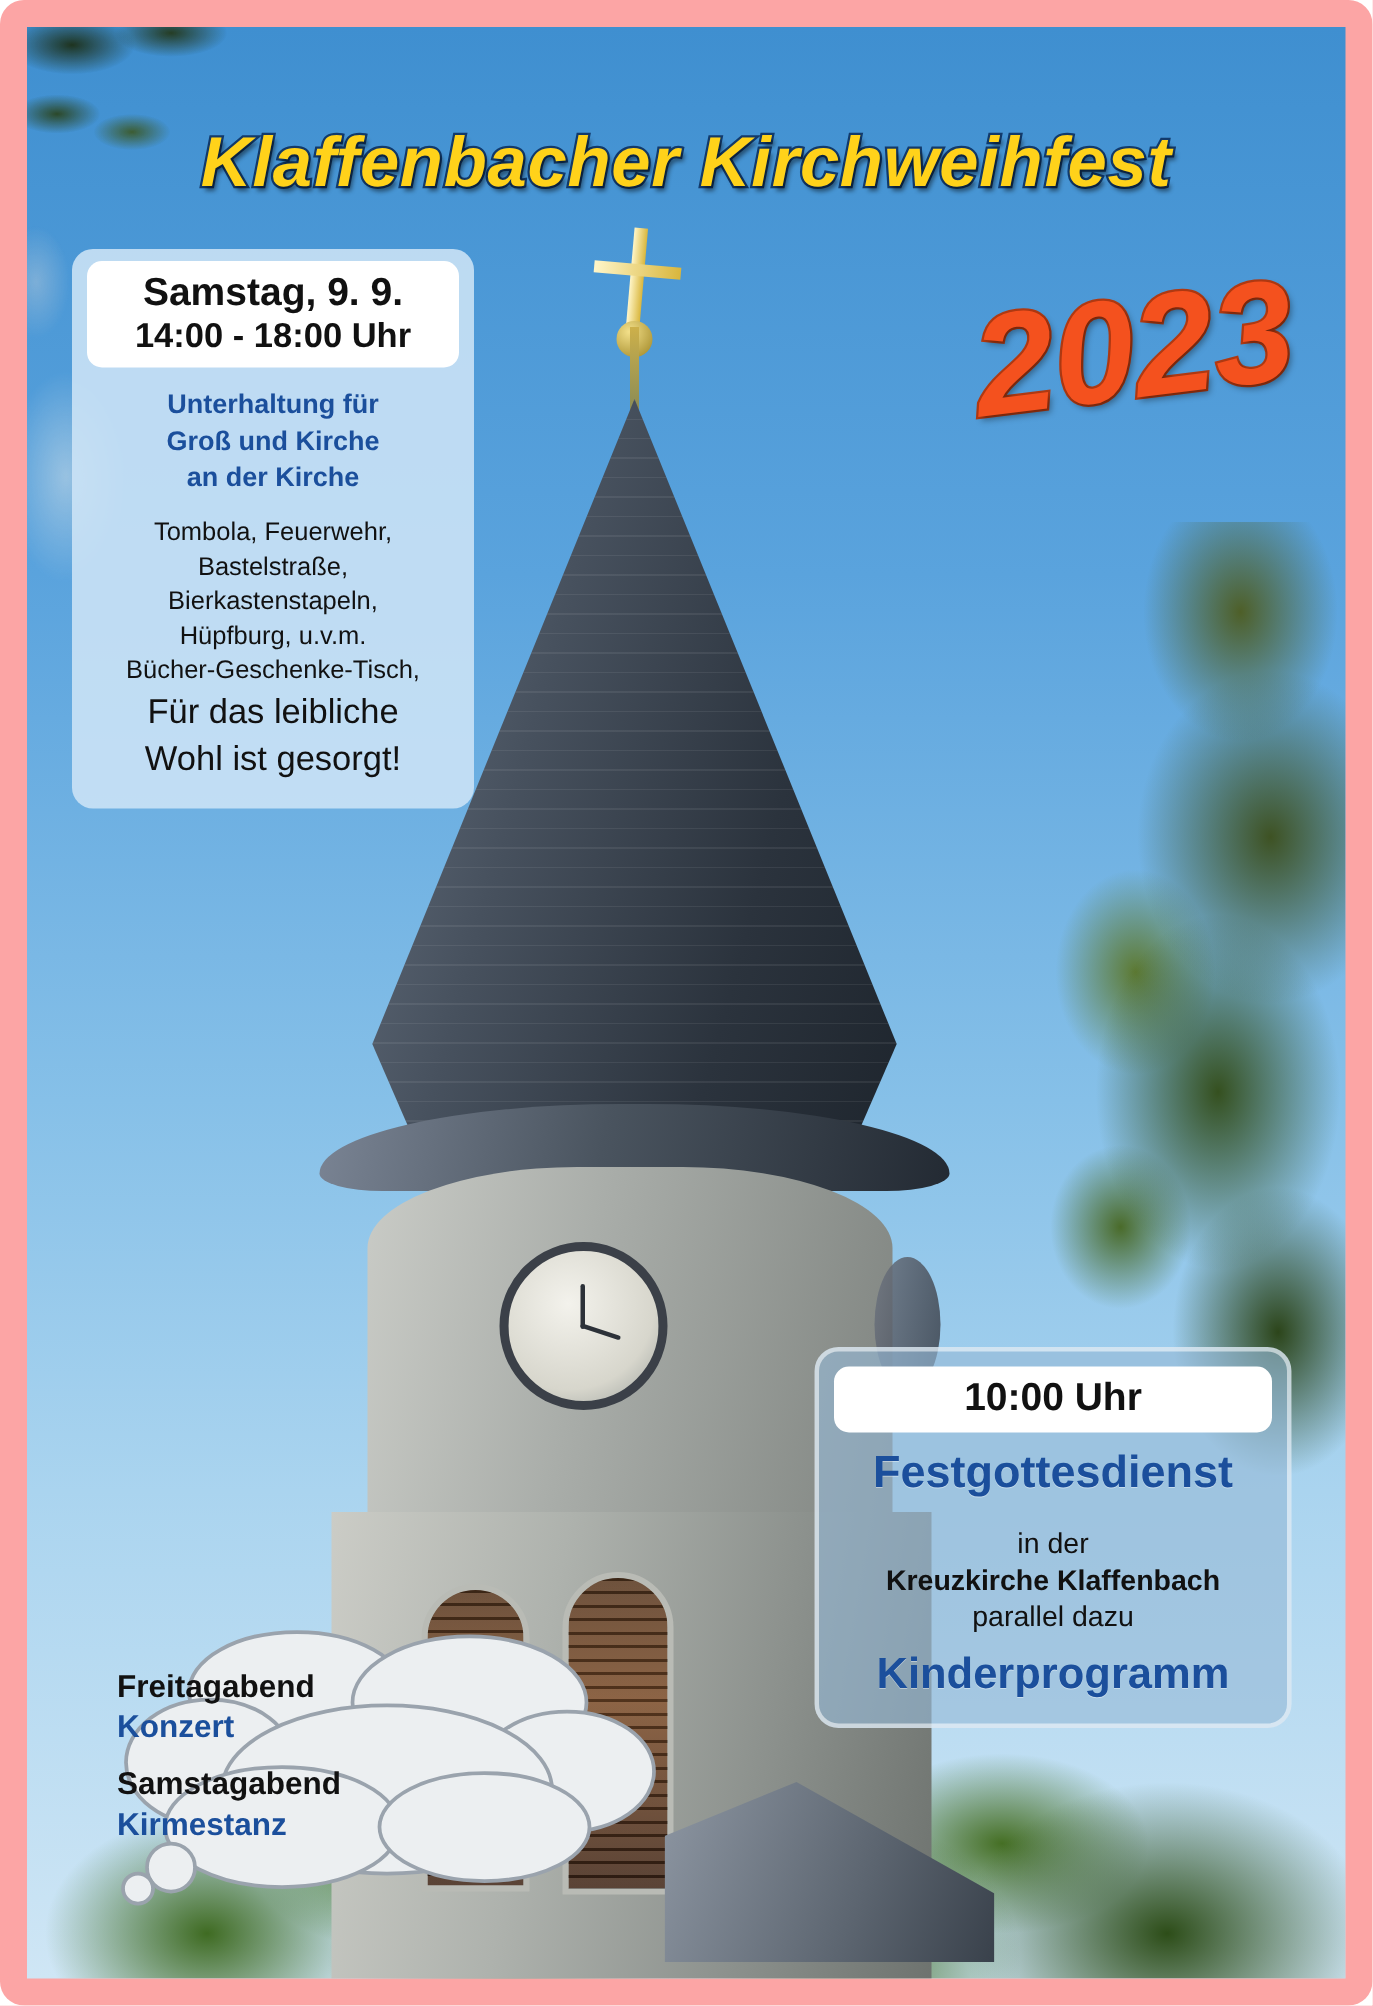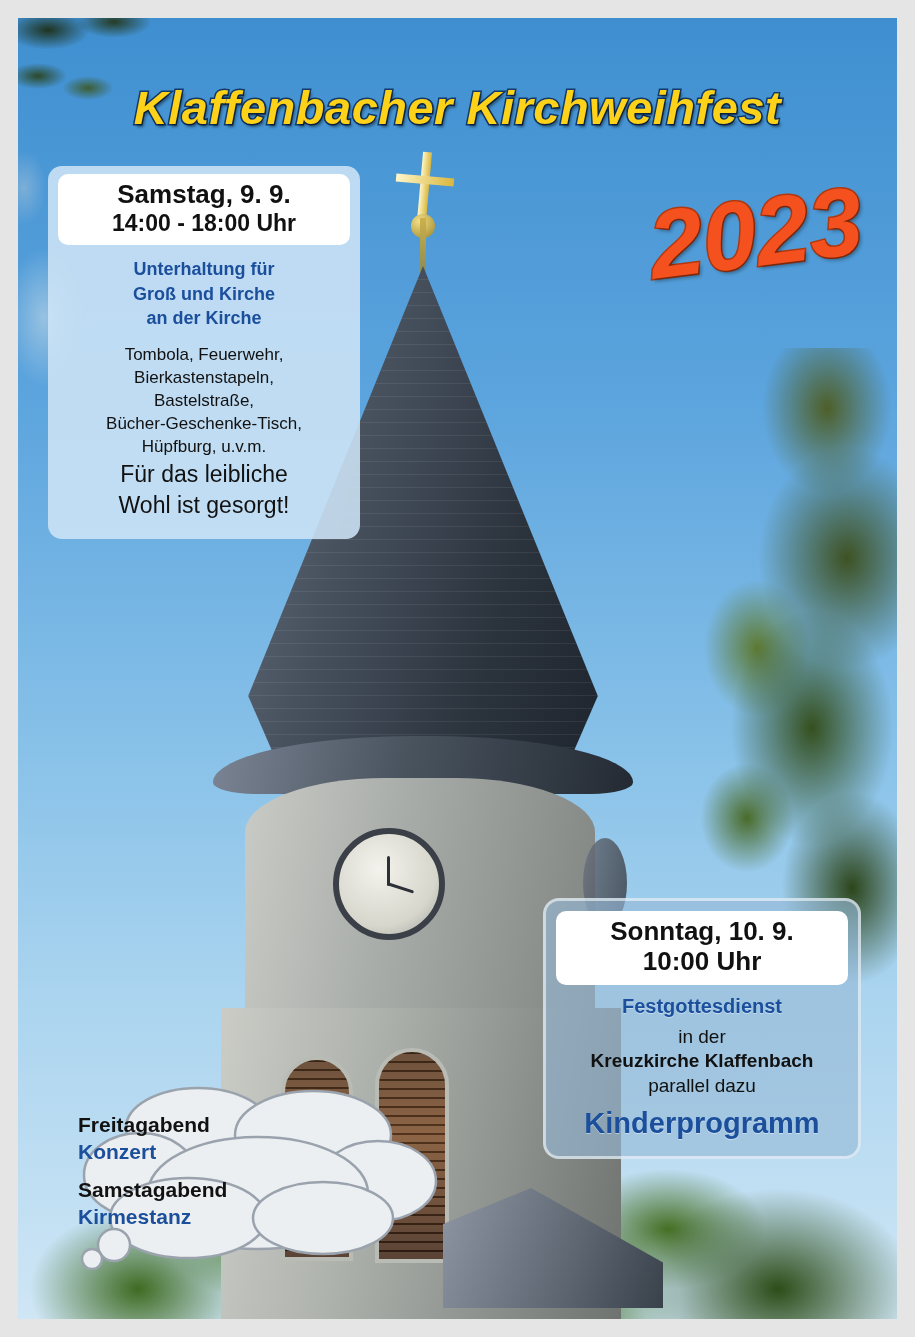--- a/index.html
+++ b/index.html
@@ -7,22 +7,23 @@
     padding: 0;
     background: #ffffff;
   }
   body {
     font-family: "Liberation Sans", sans-serif;
   }
   .poster {
     position: relative;
     width: 915px;
     height: 1337px;
-    background: #e5e5e5;
+    background: #fca5a5;
     overflow: hidden;
+    border-radius: 16px;
   }
   .photo {
     position: absolute;
     left: 18px;
     top: 18px;
     width: 879px;
     height: 1301px;
     overflow: hidden;
     background: linear-gradient(to bottom, #3f8fd0 0%, #5aa3dd 28%, #86c0e8 55%, #aad4ef 75%, #cfe6f5 100%);
   }
@@ -238,21 +239,21 @@
     paint-order: stroke fill;
     transform: rotate(-7deg);
     text-shadow: 2px 3px 4px rgba(0,0,0,.35);
   }
 
   
   .box-left {
     position: absolute;
     left: 30px;
     top: 148px;
-    width: 312px;
+    width: 268px;
     padding: 8px 10px 18px;
     background: rgba(205, 228, 246, .88);
     border-radius: 14px;
     box-sizing: border-box;
     text-align: center;
   }
   .white-plate {
     background: #ffffff;
     border-radius: 10px;
     padding: 6px 8px 8px;
@@ -298,23 +299,23 @@
     background: rgba(150, 185, 215, .62);
     border: 3px solid rgba(255,255,255,.55);
     border-radius: 16px;
     box-sizing: border-box;
     text-align: center;
   }
   .box-right .white-plate { margin-bottom: 10px; }
   .sunday-title {
     color: #1b4f9c;
     font-weight: bold;
-    font-size: 20px;
+    font-size: 30px;
     line-height: 1.1;
-    margin-bottom: 8px;
+    margin-bottom: 20px;
     text-shadow: 0 1px 0 rgba(255,255,255,.4);
   }
   .sunday-sub {
     color: #111;
     font-size: 19px;
     line-height: 1.3;
   }
   .sunday-sub.bold { font-weight: bold; }
   .kinder {
     color: #1b4f9c;
@@ -394,34 +395,33 @@
         <div class="date-big">Samstag, 9. 9.</div>
         <div class="time-big">14:00 - 18:00  Uhr</div>
       </div>
       <div class="headline-blue">
         <div>Unterhaltung für</div>
         <div>Groß und Kirche</div>
         <div>an der Kirche</div>
       </div>
       <div class="list-text">
         <div>Tombola, Feuerwehr,</div>
+        <div>Bastelstraße,</div>
         <div>Bierkastenstapeln,</div>
-        <div>Bastelstraße,</div>
+        <div>Hüpfburg, u.v.m.</div>
         <div>Bücher-Geschenke-Tisch,</div>
-        <div>Hüpfburg, u.v.m.</div>
       </div>
       <div class="note-text">
         <div>Für das leibliche</div>
         <div>Wohl ist gesorgt!</div>
       </div>
     </div>
 
     <div class="box-right">
       <div class="white-plate">
-        <div class="date-big">Sonntag, 10. 9.</div>
         <div class="date-big">10:00 Uhr</div>
       </div>
       <div class="sunday-title">Festgottesdienst</div>
       <div class="sunday-sub">in der</div>
       <div class="sunday-sub bold">Kreuzkirche Klaffenbach</div>
       <div class="sunday-sub">parallel dazu</div>
       <div class="kinder">Kinderprogramm</div>
     </div>
 
     <div class="cloud">

